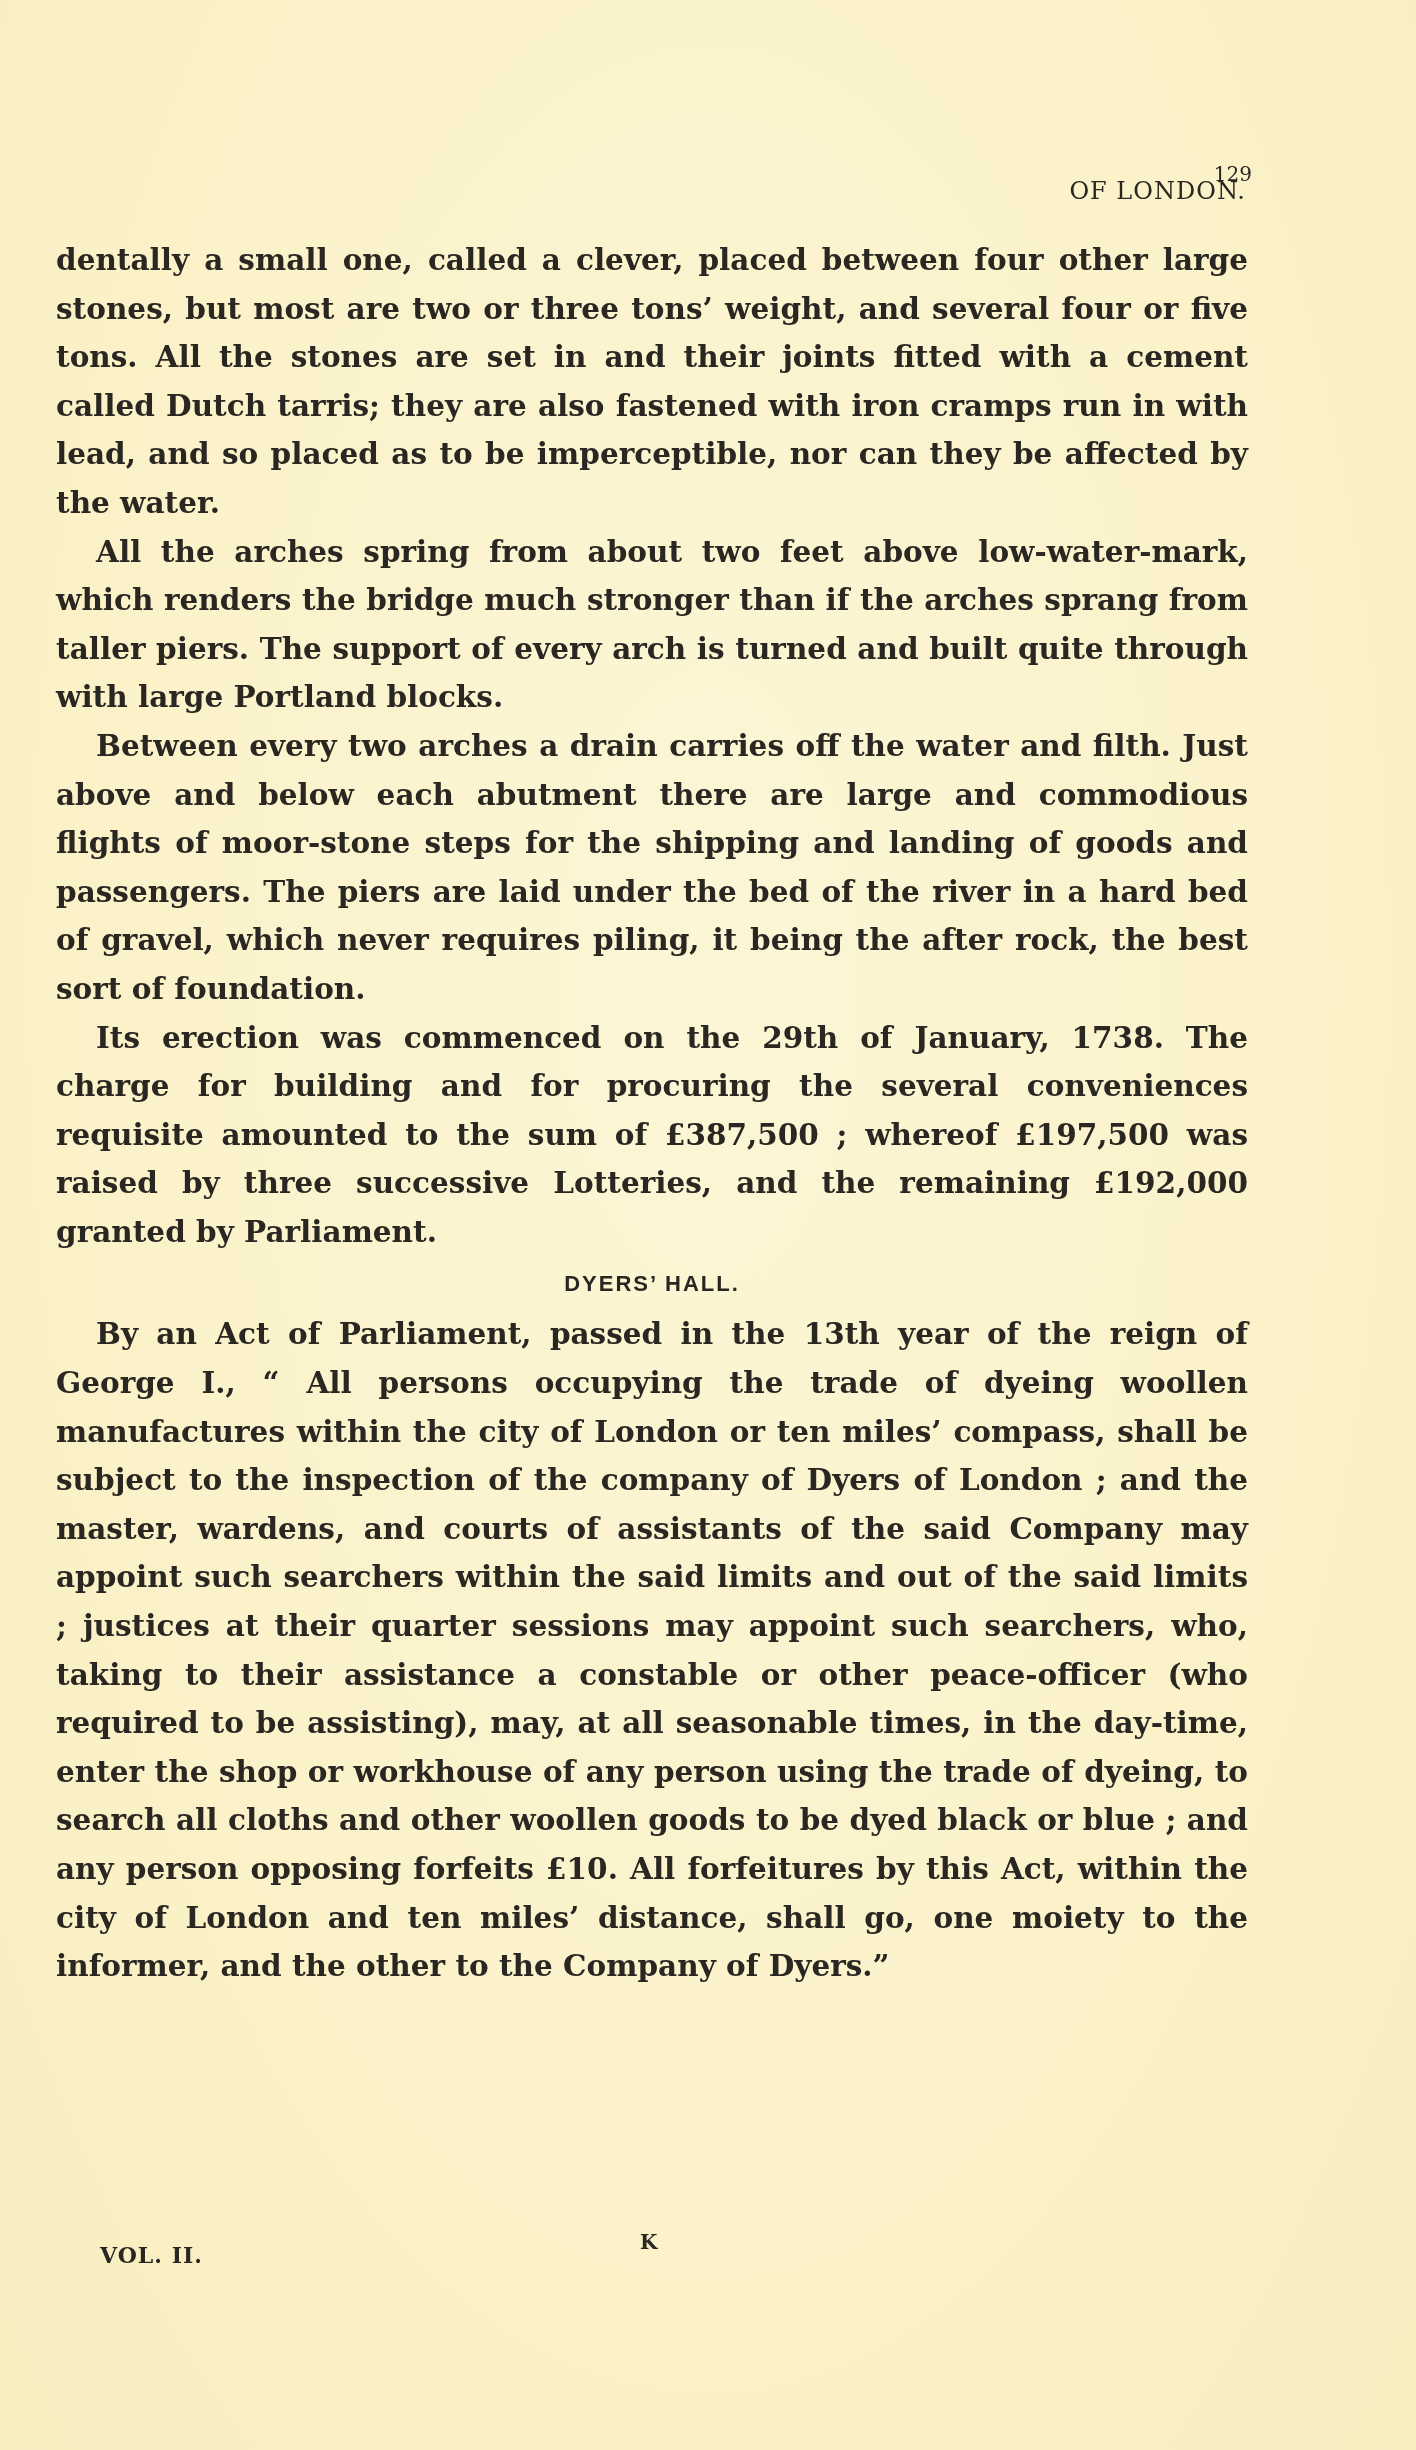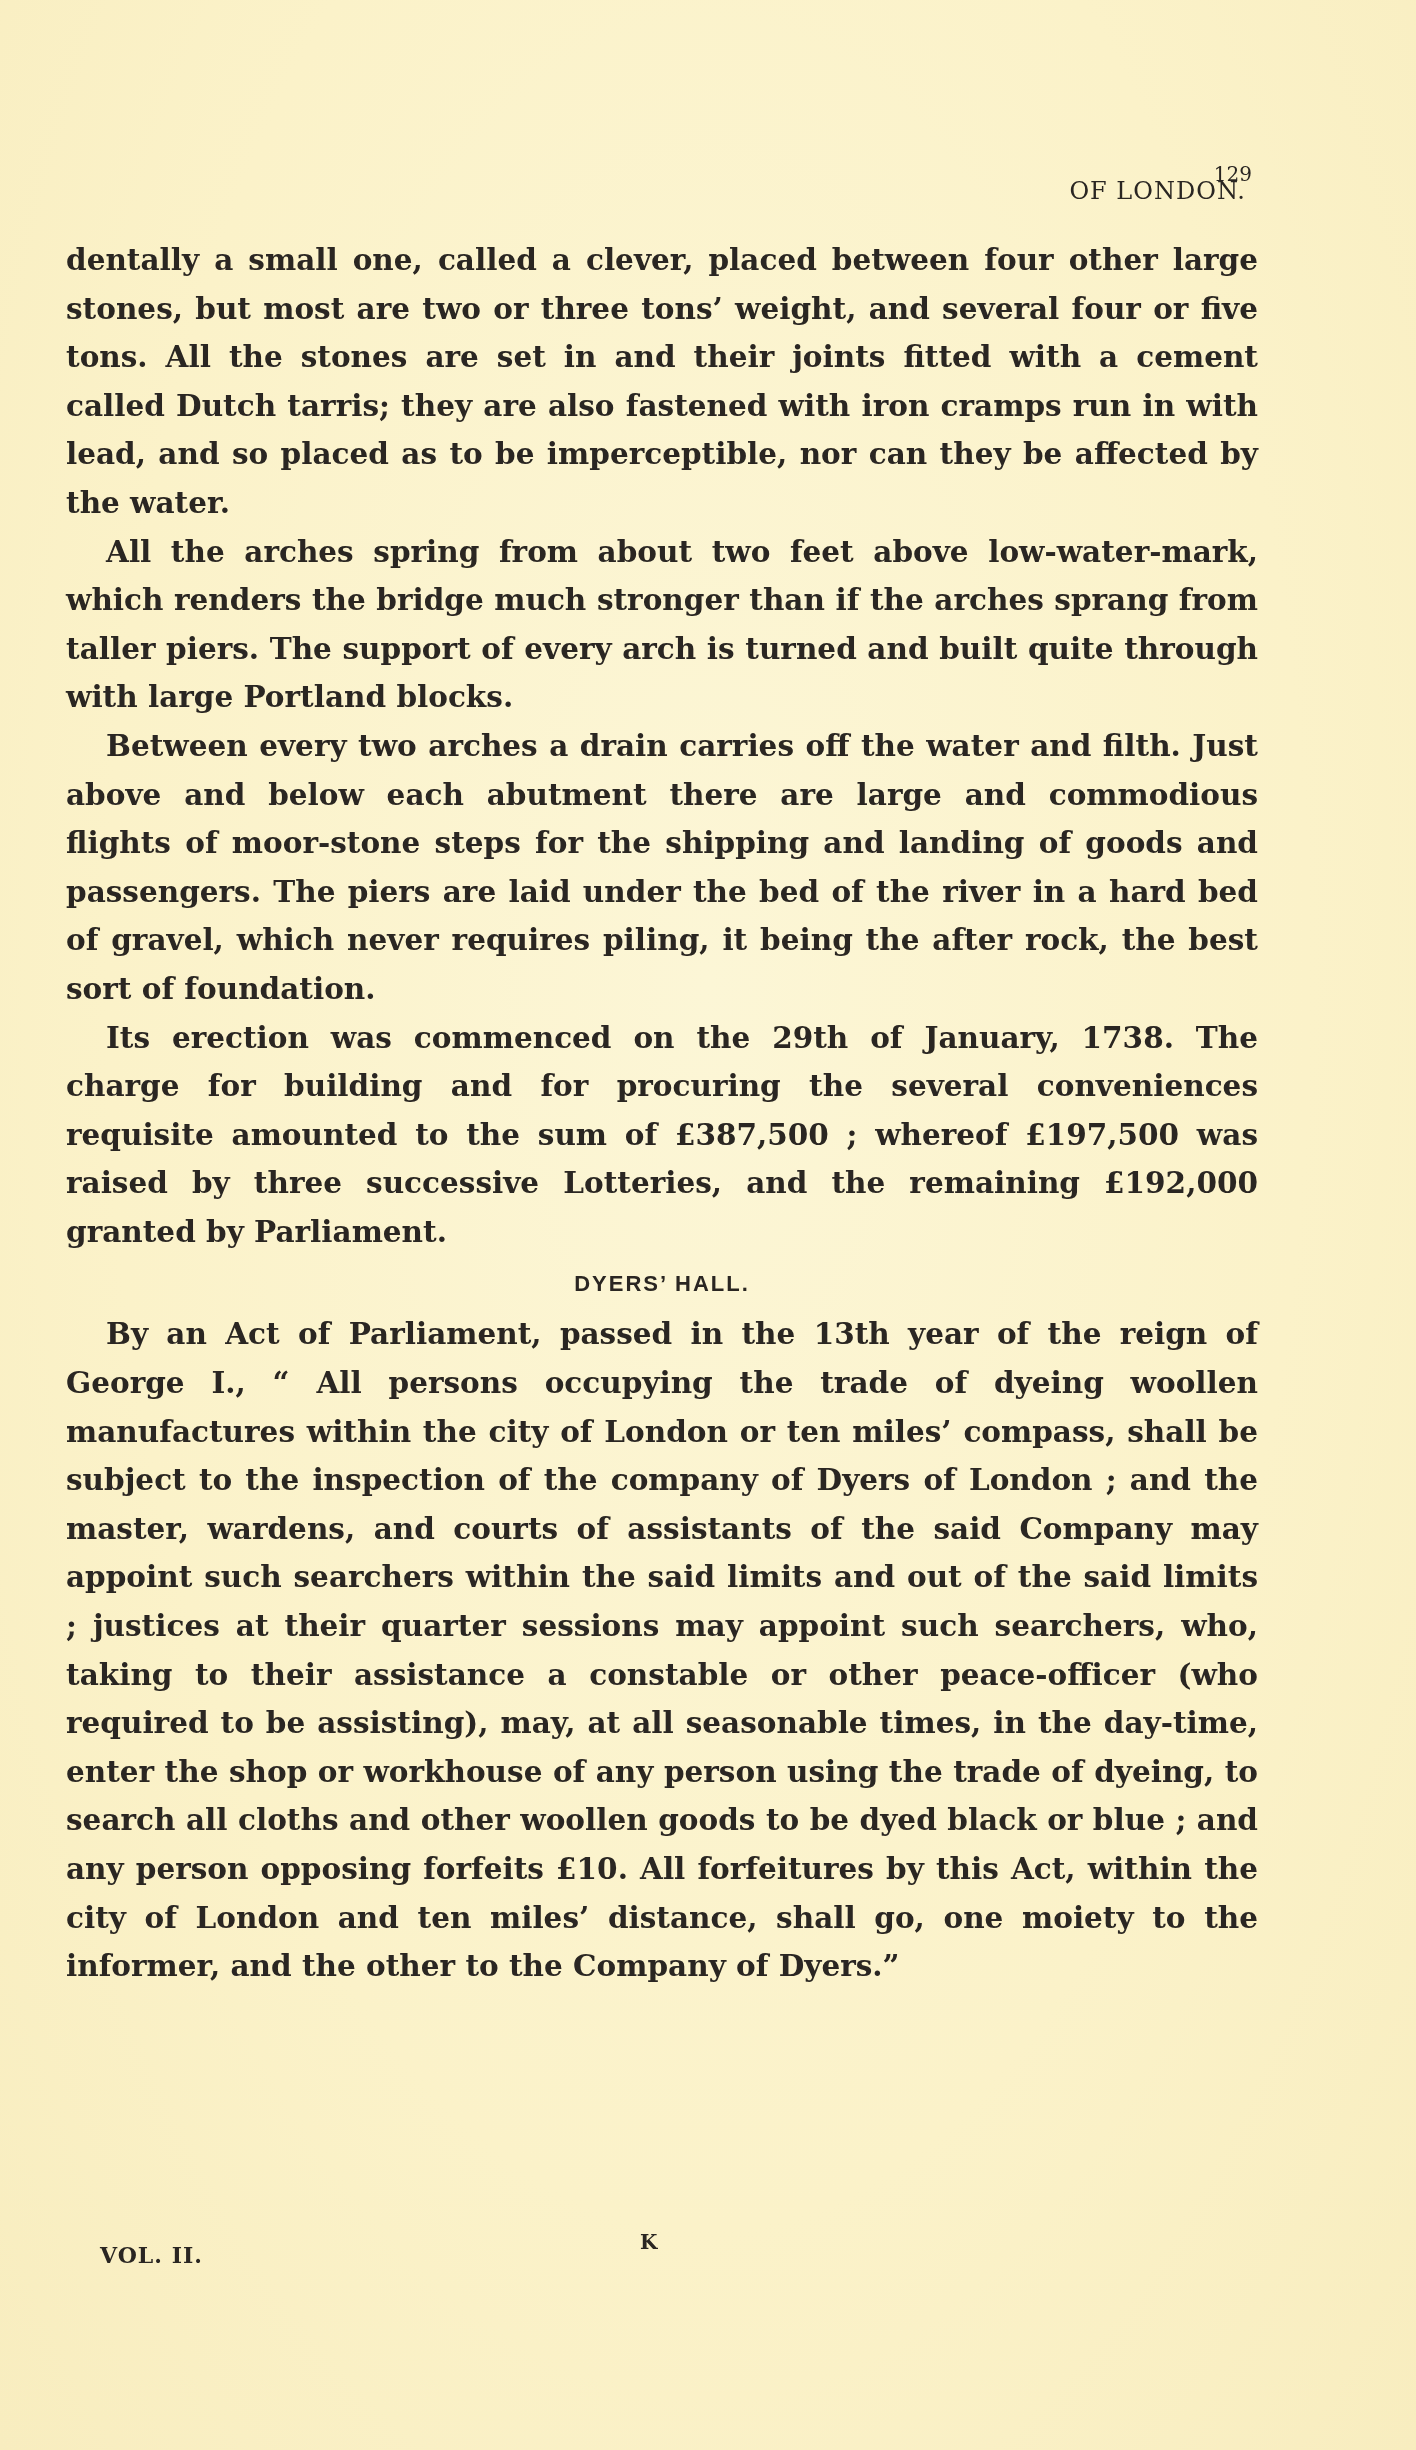--- a/index.html
+++ b/index.html
@@ -19,21 +19,20 @@
     position: absolute; left: 0; width: 100%; text-align: right;
     font-size: 24px; letter-spacing: 1px; top: 0; margin-top: 17px;
   }
   .page-number {
     position: absolute; right: -6px; top: 2px; font-size: 20px;
   }
   .body-text {
     position: absolute; left: 56px; top: 236px; width: 1192px;
     font-size: 29.5px; line-height: 48.6px; font-weight: bold;
     text-align: justify;
-    margin-left: 10px;
   }
   .body-text p { margin: 0; text-indent: 40px; text-align-last: left; }
   .body-text p.first { text-indent: 0; }
   .section-heading {
     margin: 8px 0 6px 0; text-align: center; text-indent: 0;
     font-family: Liberation Sans, sans-serif; font-weight: 900;
     font-size: 22px; letter-spacing: 2px; line-height: 40px;
   }
   .smallcaps { font-variant: small-caps; }
   .footer {

